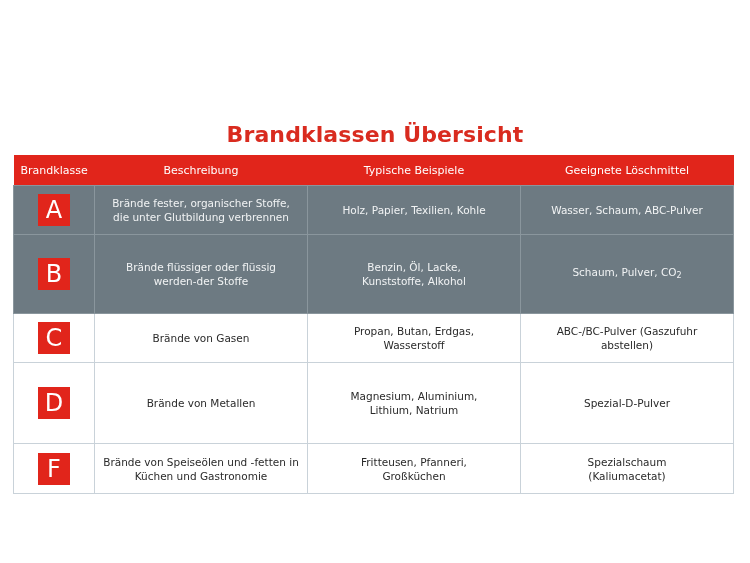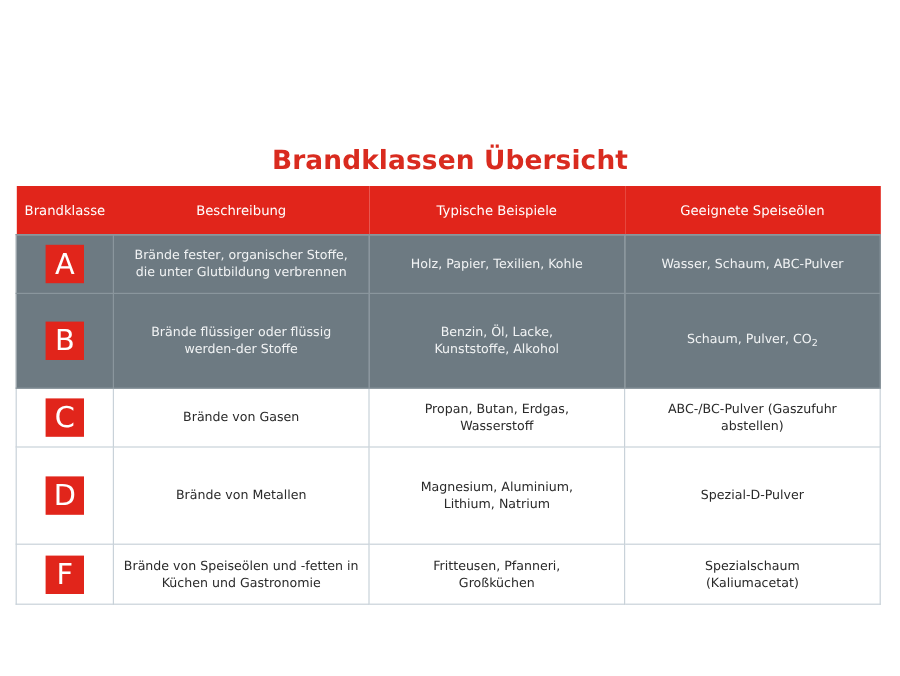--- a/index.html
+++ b/index.html
@@ -1,21 +1,21 @@
 <!DOCTYPE html>
 <html><head>
 <meta charset="utf-8">
 <style>
   html, body { margin:0; padding:0; }
   body { width:750px; height:563px; background:#ffffff; position:relative; overflow:hidden;
          font-family:"DejaVu Sans", "Liberation Sans", sans-serif; }
   .title { position:absolute; left:0; top:122px; width:750px; text-align:center;
            color:#d92b1f; font-size:22px; font-weight:bold; letter-spacing:0.1px; }
   table { position:absolute; left:13px; top:155px; width:720px; border-collapse:collapse; table-layout:fixed; }
-  th { background:#e1251b; color:#ffffff; font-weight:normal; font-size:11px; height:40px; padding:0;
+  th { background:#e1251b; color:#ffffff; font-weight:normal; font-size:11px; height:30px; padding:0;
        text-align:center; }
   th.c0 { text-align:left; padding-left:7px; }
   td { font-size:10.5px; text-align:center; vertical-align:middle; padding:0 4px; line-height:14px;
        border:1px solid #c9d2d9; }
   tr.dark td { background:#6d7a82; color:#f1f3f4; border-color:#8a969d; }
   tr.light td { background:#ffffff; color:#2a2a2a; }
   tr.r1 td { height:48px; }
   tr.r2 td { height:48px; }
   tr.r3 td { height:48px; }
   tr.r4 td { height:48px; }
@@ -34,21 +34,21 @@
     <col style="width:81px">
       <col style="width:213px">
       <col style="width:213px">
       <col style="width:213px">
   </colgroup>
   <thead>
     <tr>
       <th class="c0">Brandklasse</th>
       <th>Beschreibung</th>
       <th>Typische Beispiele</th>
-      <th>Geeignete Speiseölen</th>
+      <th>Geeignete Löschmittel</th>
     </tr>
   </thead>
   <tbody>
     <tr class="dark r1">
       <td><span class="badge">A</span></td>
       <td style="padding:0 10px">Brände fester, organischer Stoffe, die unter Glutbildung verbrennen</td>
       <td>Holz, Papier, Texilien, Kohle</td>
       <td>Wasser, Schaum, ABC-Pulver</td>
     </tr>
     <tr class="dark r2">

